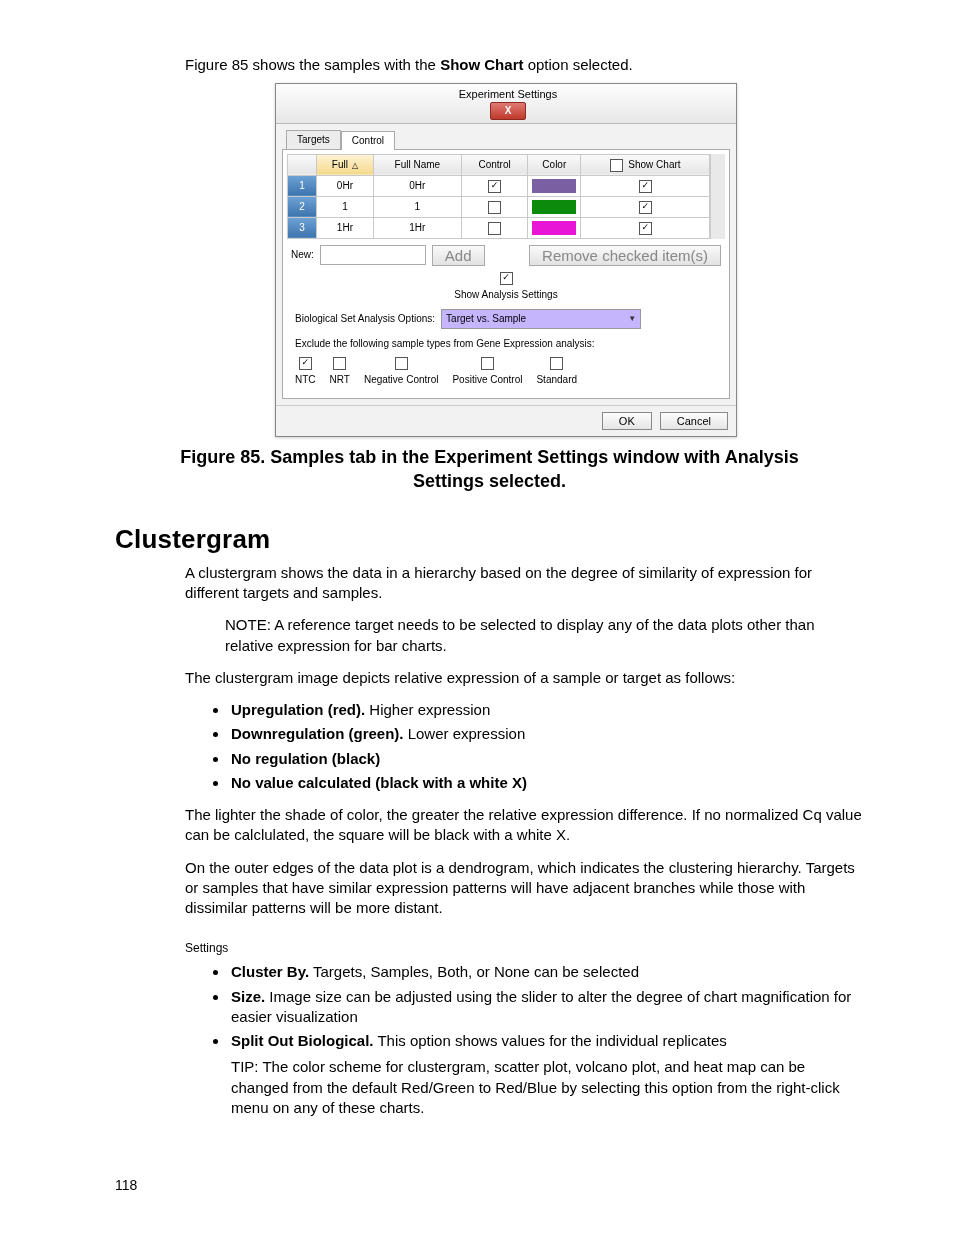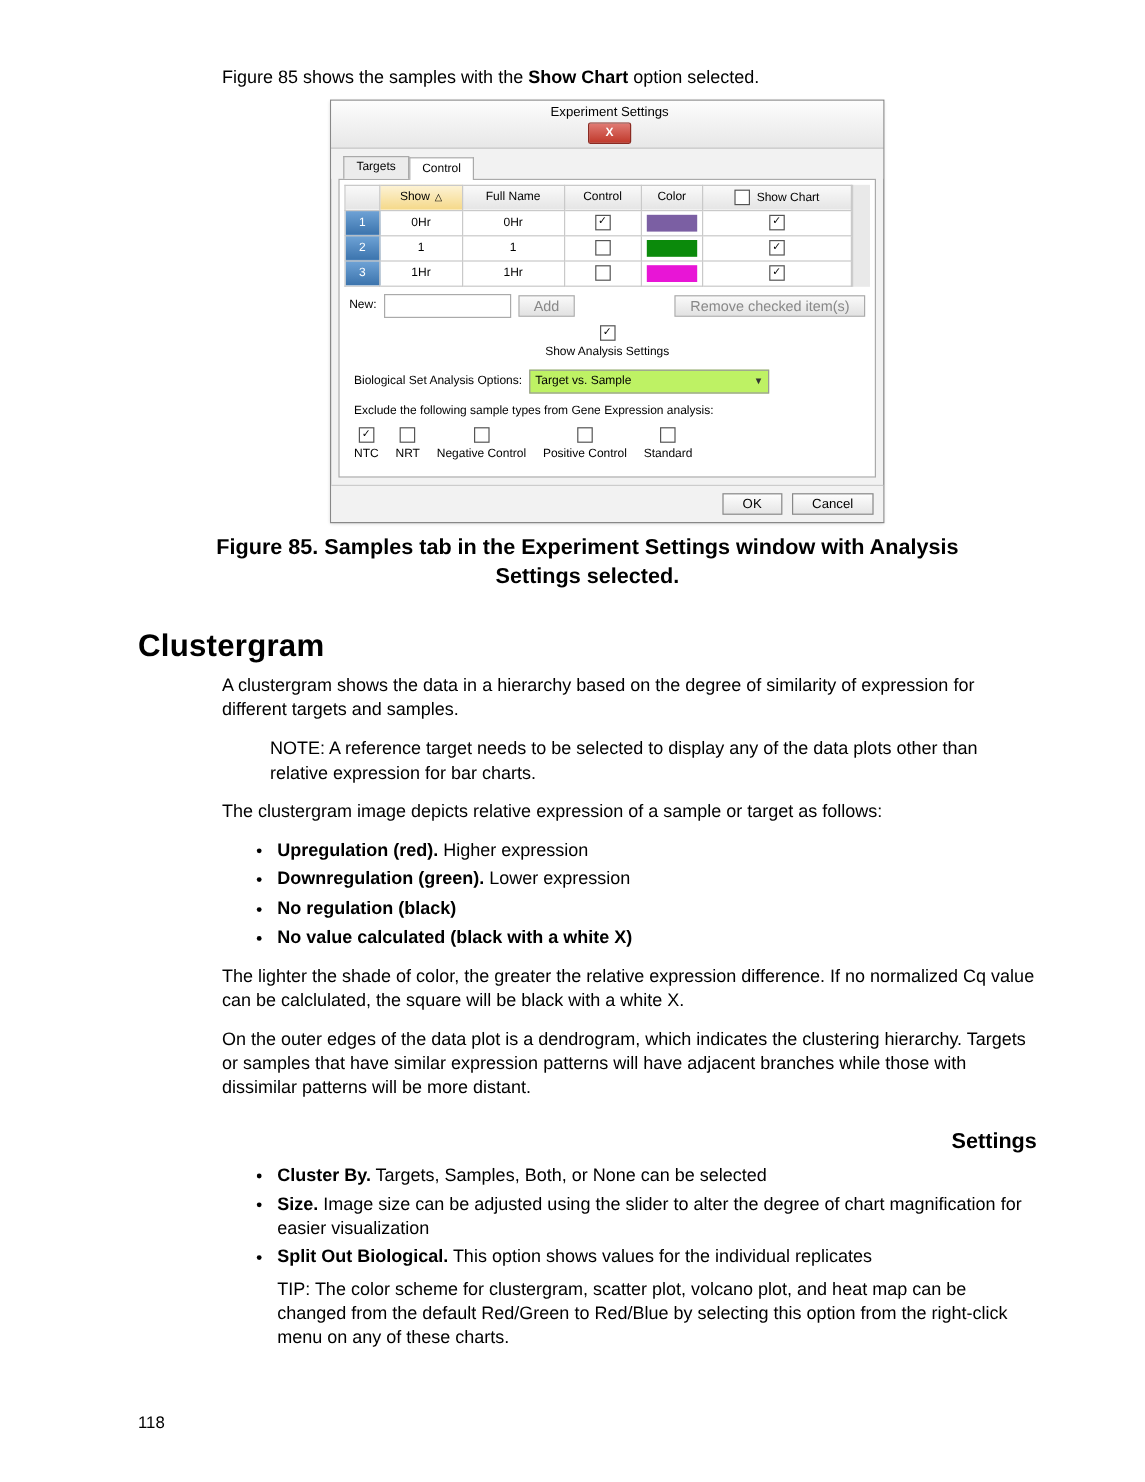--- a/index.html
+++ b/index.html
@@ -33,24 +33,23 @@
     font-size: 18px;
     margin: 8px 40px 28px 40px;
   }
   h1.section {
     font-size: 26px;
     font-weight: 900;
     margin: 18px 0 6px 0;
     letter-spacing: 0.2px;
   }
   h2.subsection {
-    font-size: 18px;
-    font-weight: 700;
+    font-size: 12px;
+    font-weight: 400;
     margin: 22px 0 6px 70px;
-    text-align: right;
   }
   p { margin: 0 0 12px 0; }
   .note-block { margin-left: 40px; }
   ul.bullets {
     margin: 4px 0 12px 0;
     padding-left: 44px;
   }
   ul.bullets li {
     margin-bottom: 4px;
     padding-left: 2px;
@@ -161,32 +160,32 @@
     display:flex; align-items:center; gap:6px;
     margin: 6px 4px;
     font-size:10px;
   }
   .txt-input {
     border:1px solid #aaa; background:#fff;
     height:16px; width:100px; font-size:10px;
   }
   .btn-small {
     border:1px solid #aaa; background:linear-gradient(#fafafa,#e2e2e2);
-    padding:1px 12px; font-size:12px; color:#888; cursor:pointer;
+    padding:1px 12px; font-size:15px; color:#888; cursor:pointer;
   }
   .btn-std {
     border:1px solid #888; background:linear-gradient(#fdfdfd,#e5e5e5);
     padding:2px 16px; font-size:11px; cursor:pointer;
   }
   .analysis-box {
     margin:4px 8px 8px 8px;
     font-size:10px;
   }
   .select-box {
-    border:1px solid #999; background:#bef264;
+    border:1px solid #999; background:#c4b5fd;
     display:inline-flex; align-items:center; justify-content:space-between;
     padding:1px 4px; width:190px; height:16px; font-size:10px;
   }
   .select-box .arrow { font-size:8px; color:#333; }
   .dialog-footer {
     background:#f2f2f2;
     border-top:1px solid #ccc;
     padding:6px 8px;
     display:flex; justify-content:flex-end; gap:8px;
   }
@@ -219,21 +218,21 @@
       <div class="tab active">Control</div>
     </div>
 
     <div class="tab-panel">
       <div class="panel-inner">
         <div class="panel-grid">
           <table class="samples">
             <tbody>
                 <tr>
               <th class="plain"></th>
-              <th><span>Show</span><span class="sort-arrow">△</span></th>
+              <th><span>Full</span><span class="sort-arrow">△</span></th>
               <th class="plain">Full Name</th>
               <th class="plain">Control</th>
               <th class="plain">Color</th>
               <th class="plain"><span class="chk"></span>&nbsp;&nbsp;<span>Show Chart</span></th>
             </tr>
             <tr>
               <td class="rownum">1</td>
               <td>0Hr</td>
               <td>0Hr</td>
               <td><span class="chk checked"></span></td>

